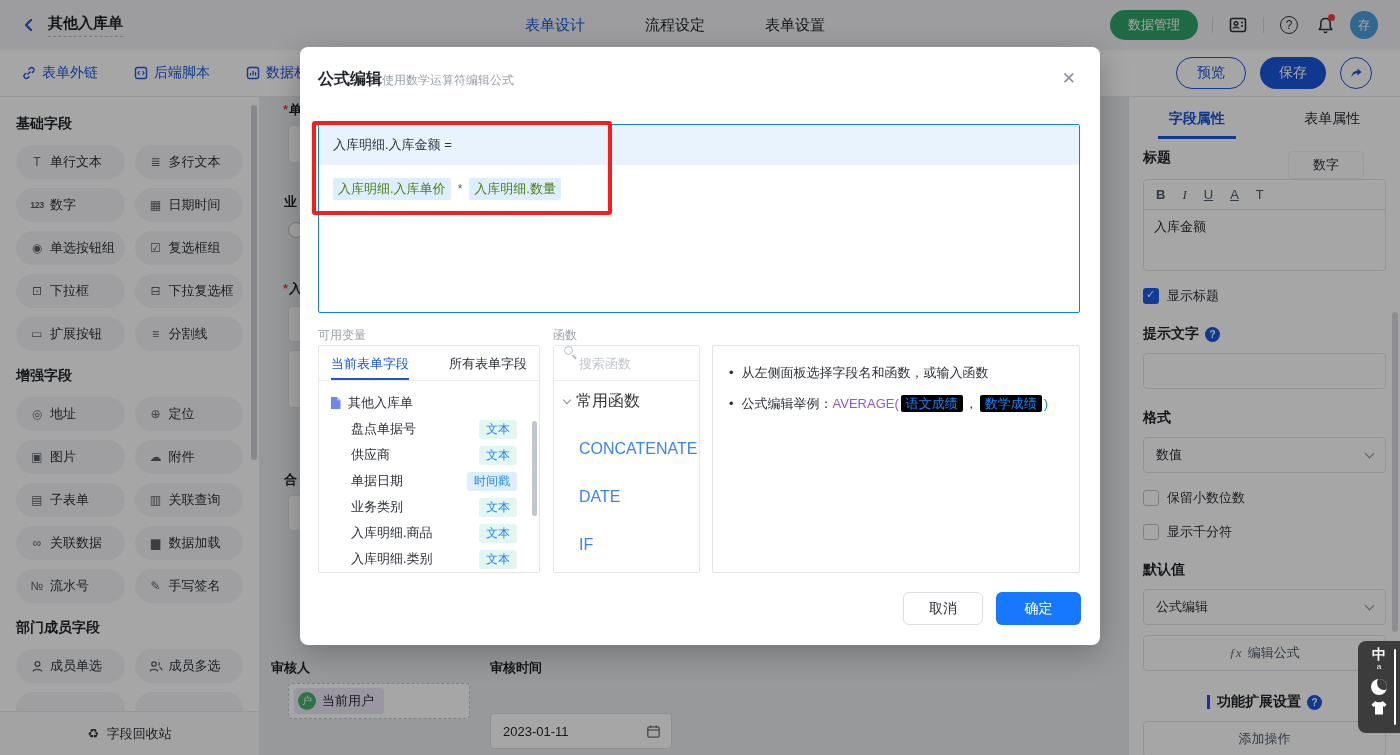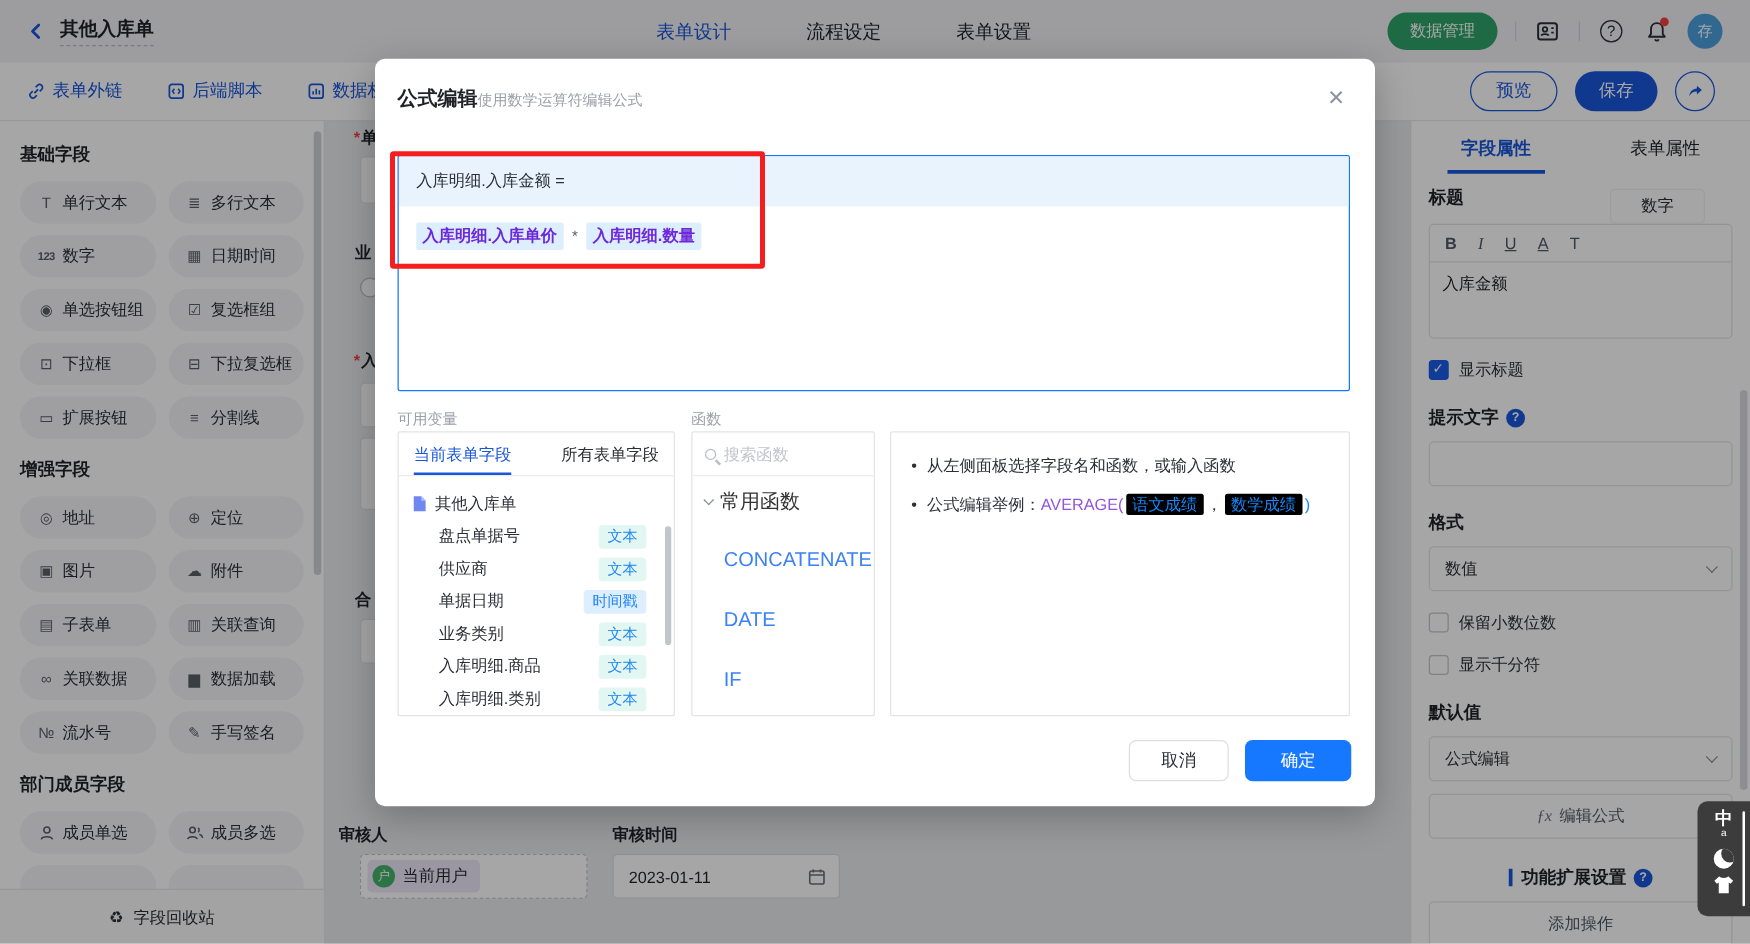--- a/index.html
+++ b/index.html
@@ -92,38 +92,38 @@
   
   .modal { position:absolute; left:300px; top:47px; width:800px; height:598px; background:#fff; border-radius:8px; box-shadow:0 8px 30px rgba(0,0,0,0.25); z-index:20; }
   .m-head { display:flex; align-items:baseline; padding:22px 24px 0 18px; }
   .m-title { font-size:16px; font-weight:bold; color:#1f2329; }
   .m-sub { font-size:12px; color:#9aa0a8; }
   .m-close { margin-left:auto; font-size:17px; color:#8f959e; cursor:pointer; line-height:1; }
   .m-close::after { content:"✕"; }
   .formula-box { position:absolute; left:18px; top:77px; width:762px; height:189px; border:1px solid #1677ff; border-radius:2px; background:#fff; overflow:hidden; }
   .f-row1 { height:40px; background:#e8f3fe; display:flex; align-items:center; padding-left:14px; font-size:13px; color:#2b2f36; }
   .f-row2 { padding:13px 14px; display:flex; align-items:center; gap:7px; font-size:13px; }
-  .f-tag { background:#ddeffe; color:#6d28d9; padding:2px 5px; border-radius:2px; cursor:pointer;font-weight:bold; }
+  .f-tag { background:#ddeffe; color:#4d7c0f; padding:2px 5px; border-radius:2px; cursor:pointer; }
   .f-op { color:#5a6068; font-size:12px; }
   .p-label { position:absolute; top:280px; font-size:12px; color:#9aa0a8; }
   .panel { position:absolute; top:298px; height:228px; border:1px solid #e2e4e8; border-radius:2px; background:#fff; overflow:hidden; }
   .var-panel { left:18px; width:222px; }
   .v-tabs { height:35px; border-bottom:1px solid #ececee; display:flex; align-items:center; font-size:13px; padding:0 12px; justify-content:space-between; }
   .v-tab { cursor:pointer; color:#2b2f36; position:relative; height:100%; line-height:35px; }
   .v-tab.active { color:#1a56db; }
   .v-tab.active::after { content:""; position:absolute; left:0; bottom:0; width:100%; height:2px; background:#1a56db; }
   .v-list { padding:9px 10px; position:relative; }
   .v-root { display:flex; align-items:center; gap:6px; font-size:13px; color:#2b2f36; height:26px; cursor:pointer; }
   .v-row { display:flex; align-items:center; height:26px; padding-left:22px; cursor:pointer; }
   .v-name { font-size:13px; color:#2b2f36; }
   .v-tag { margin-left:auto; margin-right:12px; font-size:12px; padding:1px 7px; border-radius:3px; background:#e2f7f1; color:#2186f5; }
   .v-tag.time { background:#ddeffe; }
   .v-thumb { position:absolute; right:2px; top:40px; width:5px; height:95px; background:#c1c6cd; border-radius:3px; }
   .fn-panel { left:253px; width:147px; }
-  .fn-search { height:35px; border-bottom:1px solid #ececee; display:flex; align-items:center; padding:0 10px; gap:6px; }
+  .fn-search { height:35px; border-bottom:1px solid #ececee; display:flex; padding:0 10px; gap:6px; }
   .mag { width:9px; height:9px; border:1.5px solid #b9bec6; border-radius:50%; position:relative; flex:none; }
   .mag::after { content:""; position:absolute; width:5px; height:1.5px; background:#b9bec6; transform:rotate(45deg); left:7px; top:9px; }
   .fn-search input { border:none; outline:none; font-size:13px; width:100px; color:#2b2f36; }
   .fn-search input::placeholder { color:#c0c4cc; }
   .fn-list { padding:8px 10px; position:relative; font-size:16px; color:#333; }
   .fn-grp { display:flex; align-items:center; gap:6px; height:24px; cursor:pointer; }
   .chev-d { width:6px; height:6px; border-right:1.4px solid #878d96; border-bottom:1.4px solid #878d96; transform:rotate(45deg); margin-top:-3px; }
   .chev-r { width:6px; height:6px; border-right:1.4px solid #878d96; border-bottom:1.4px solid #878d96; transform:rotate(-45deg); }
   .fn-item { height:24px; line-height:24px; padding-left:15px; color:#3b82f6; cursor:pointer;margin-top:24px; }
   .tips-panel { left:412px; width:368px; padding:18px 16px; font-size:13px; color:#2b2f36; }
@@ -364,21 +364,21 @@
   <div class="c-stub" style="top:398px;height:36px"></div>
 
   <span class="fgroup-label" style="left:11px;top:562px">审核人</span>
   <div class="dashed-box" style="left:28px;top:586px">
     <span class="user-tag">
       <span class="g-avatar">户</span>
       <span>当前用户</span>
     </span>
   </div>
   <span class="fgroup-label" style="left:230px;top:562px">审核时间</span>
-  <div class="date-box" style="left:230px;top:586px">
+  <div class="date-box" style="left:230px;top:616px">
     <span>2023-01-11</span>
     <span class="cal">
       <svg width="15" height="15" viewBox="0 0 15 15">
           <rect x="1.8" y="2.8" width="11.4" height="10.4" rx="1.5" fill="none" stroke="#6b7078" stroke-width="1.3"></rect>
           <line x1="4.6" y1="1.5" x2="4.6" y2="4" stroke="#6b7078" stroke-width="1.3"></line>
           <line x1="10.4" y1="1.5" x2="10.4" y2="4" stroke="#6b7078" stroke-width="1.3"></line>
           <line x1="1.8" y1="6" x2="13.2" y2="6" stroke="#6b7078" stroke-width="1.2"></line>
         </svg>
     </span>
   </div>

